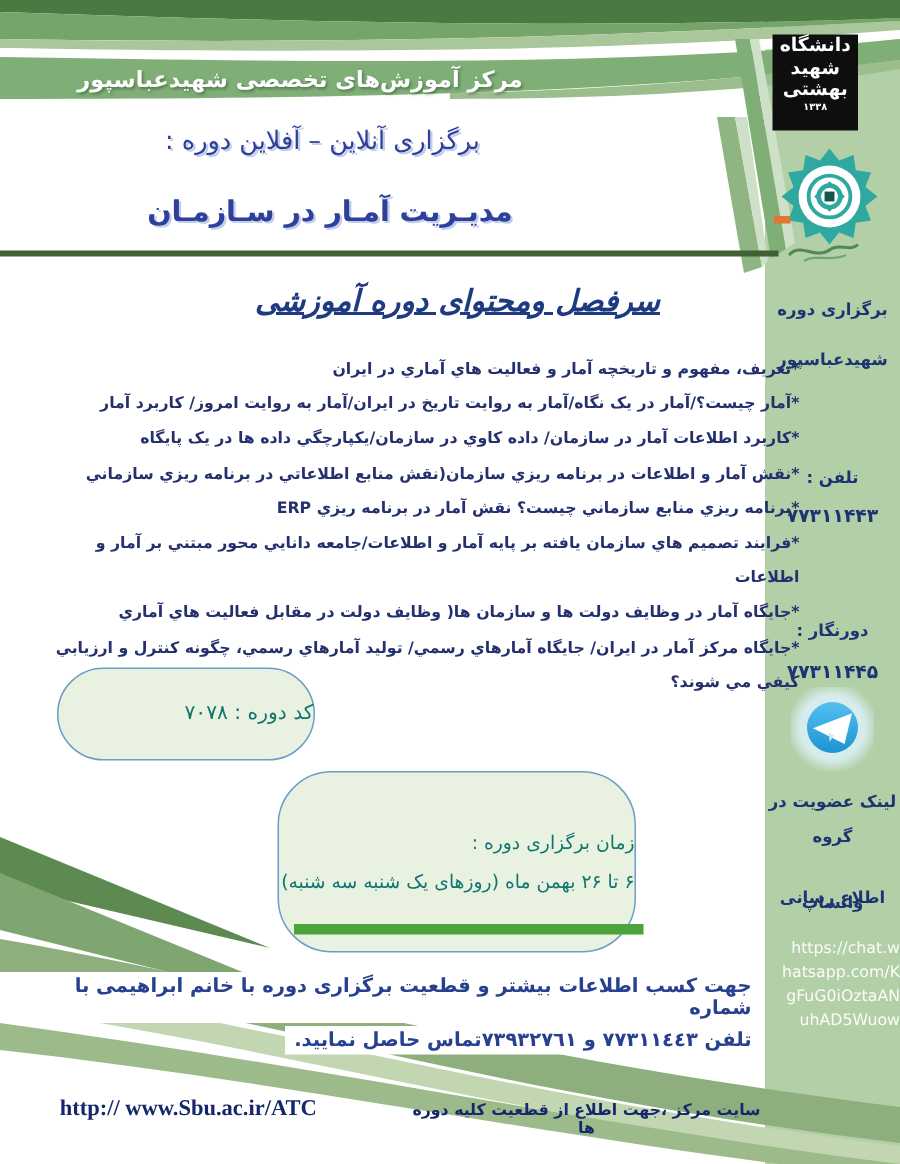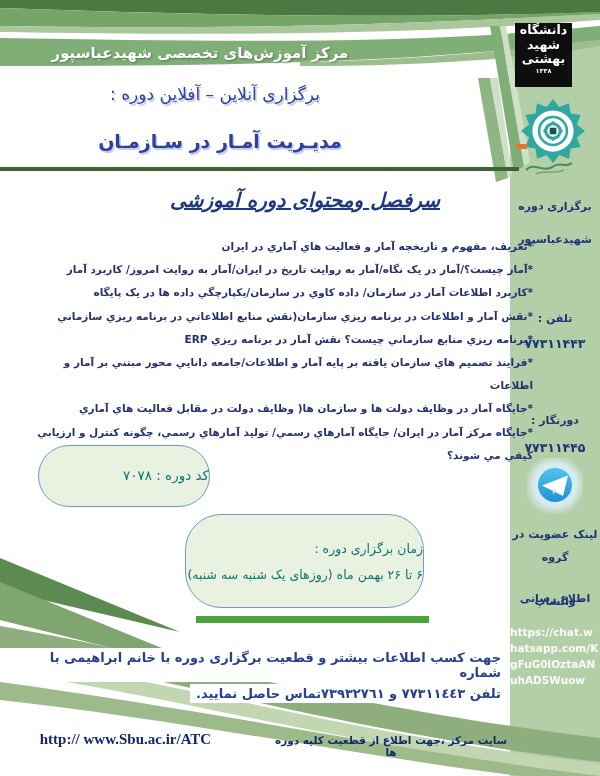--- a/index.html
+++ b/index.html
@@ -5,22 +5,22 @@
   html,body{margin:0;padding:0;background:#ffffff;}
   .page{position:relative;width:600px;height:776px;overflow:hidden;background:#ffffff;
         font-family:"DejaVu Sans","Liberation Sans",sans-serif;}
   .abs{position:absolute;}
 
   
   .sidebar{left:510px;top:0;width:90px;height:776px;background:#b3cfa8;z-index:0;}
   .sb-label{left:510px;width:90px;text-align:center;color:#1d3473;font-weight:bold;
             font-size:11px;z-index:4;direction:rtl;}
   .sb-num{font-size:12.5px;letter-spacing:.5px;}
-  .wa-link{left:510px;top:624px;width:90px;text-align:left;z-index:4;direction:ltr;
-           color:#fafdf7;font-size:10.5px;font-weight:700;line-height:16px;}
+  .wa-link{left:510px;top:624px;width:90px;text-align:right;z-index:4;direction:ltr;
+           color:#fafdf7;font-size:10.5px;font-weight:400;line-height:16px;}
 
   
   .uni-logo{left:515px;top:23px;width:57px;height:64px;background:#0e0e0e;z-index:3;
             color:#ffffff;text-align:center;font-weight:bold;}
   .uni-logo .l{font-size:12.5px;line-height:14.5px;}
   .uni-logo .y{font-size:6.5px;letter-spacing:1px;line-height:8px;}
   .emblem{left:520px;top:98px;z-index:3;}
   .orange-dash{left:516px;top:144px;width:11px;height:5px;background:#e0762f;z-index:3;}
   .squiggle{left:524px;top:157px;z-index:3;}
 
@@ -37,21 +37,21 @@
 
   
   .bullets{top:235px;left:0;width:505px;z-index:2;direction:rtl;text-align:right;
            color:#25316e;font-weight:bold;font-size:10.5px;line-height:23.2px;padding-right:4px;box-sizing:border-box;margin-left:32px;}
 
   
   .pill{background:#e9f1e1;border:1.6px solid #6b9dc6;z-index:2;color:#0f766e;font-weight:normal;
         direction:rtl;text-align:right;box-sizing:border-box;}
   .pill-code{left:38px;top:445px;width:172px;height:62px;border-radius:31px;
              line-height:59px;font-size:13.5px;}
-  .pill-time{left:185px;top:514px;width:239px;height:94px;border-radius:36px;
+  .pill-time{left:185px;top:514px;width:239px;height:121px;border-radius:36px;
              display:flex;flex-direction:column;justify-content:center;gap:11px;font-size:12.5px;}
   .green-bar{left:196px;top:616px;width:233px;height:7px;background:#4ca23b;z-index:2;}
 
   
   .contact{top:648px;left:0;width:507px;z-index:5;direction:rtl;text-align:right;
            color:#27408f;font-weight:bold;font-size:13px;}
   .contact .hl{background:#ffffff;padding:2px 6px;display:inline-block;}
   .contact .l2{margin-top:2px;text-decoration:underline;}
 
   

